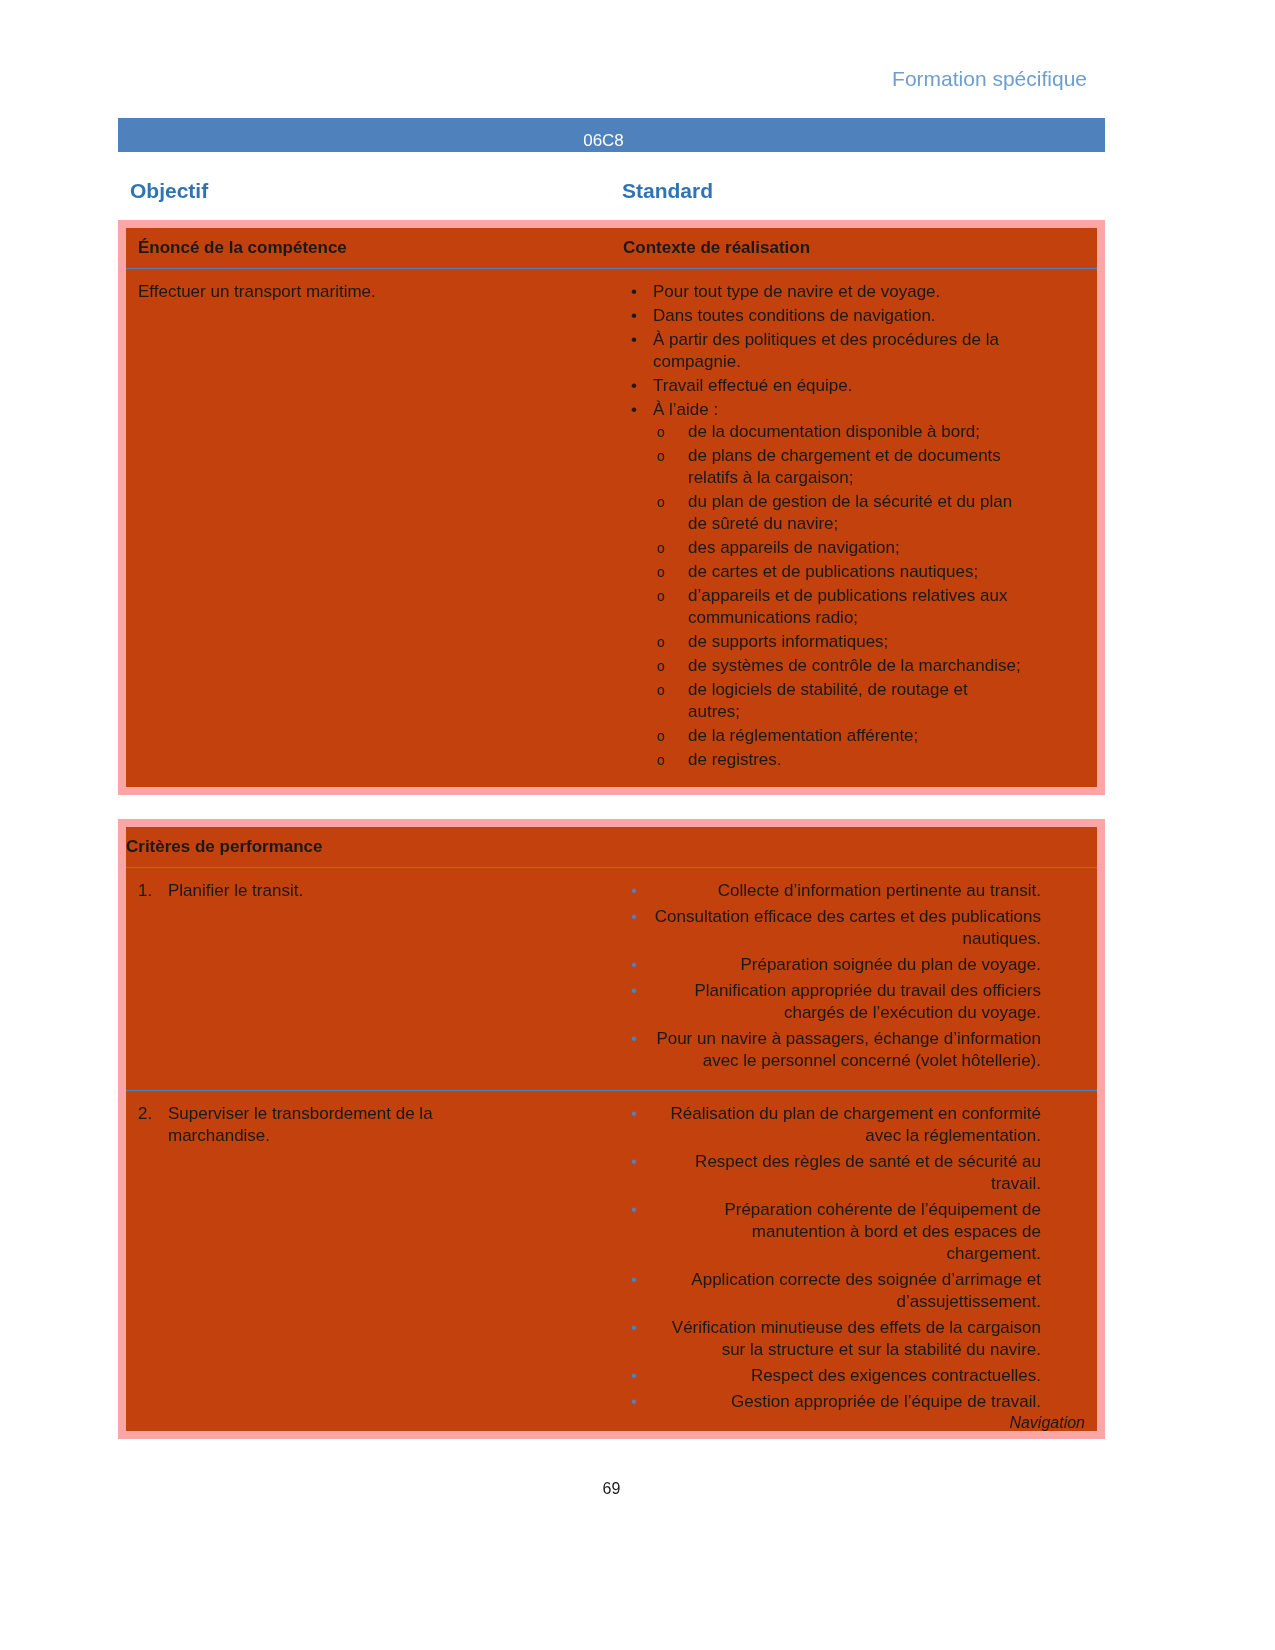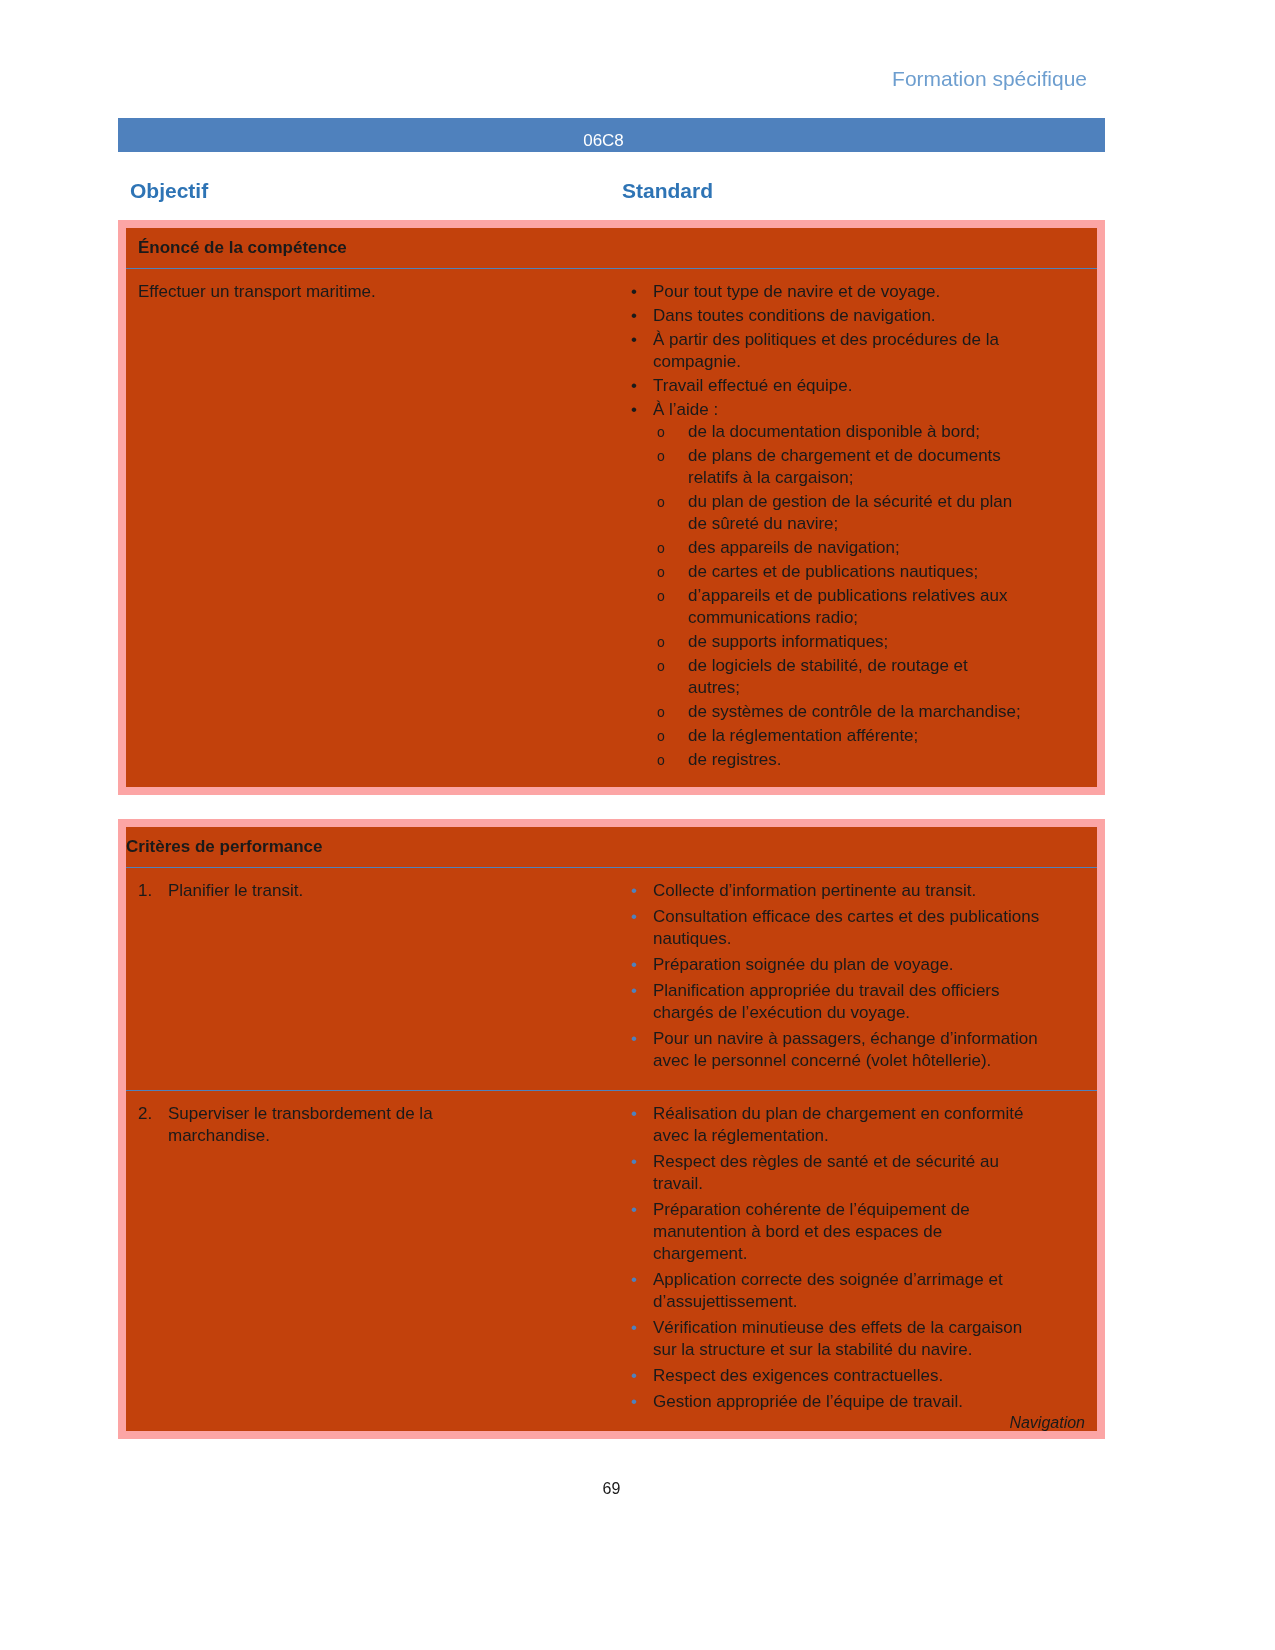--- a/index.html
+++ b/index.html
@@ -89,21 +89,21 @@
     padding-right: 15px;
     margin-bottom: 2px;
   }
   ul.bullets > li > .li-text { display: inline; }
   ul.bullets > li::before {
     content: "\2022";
     position: absolute;
     left: 8px;
     top: 0;
   }
-  ul.bullets.crit > li { padding-right: 50px; margin-bottom: 4px; }
+  ul.bullets.crit > li { padding-right: 50px; margin-bottom: 4px; text-align: right; }
   ul.bullets.crit > li::before { color: #4f81bd; }
 
   ul.sub-bullets {
     list-style: none;
     margin: 0;
     padding: 0;
   }
   ul.sub-bullets > li {
     position: relative;
     padding-left: 35px;
@@ -154,39 +154,40 @@
     </div>
 
     <div class="headings">
       <div class="h left">Objectif</div>
       <div class="h right">Standard</div>
     </div>
 
     <div class="tbl">
       <div class="tbl-row header">
         <div class="cell left">Énoncé de la compétence</div>
+        <div class="cell right">Contexte de réalisation</div>
       </div>
       <div class="tbl-row body">
         <div class="cell left">Effectuer un transport maritime.</div>
         <div class="cell right">
           <ul class="bullets">
               <li><span class="li-text">Pour tout type de navire et de voyage.</span></li>
               <li><span class="li-text">Dans toutes conditions de navigation.</span></li>
               <li><span class="li-text">À partir des politiques et des procédures de la compagnie.</span></li>
               <li><span class="li-text">Travail effectué en équipe.</span></li>
               <li><span class="li-text">À l’aide :</span><ul class="sub-bullets">
                   <li><span class="li-text">de la documentation disponible à bord;</span></li>
                   <li><span class="li-text">de plans de chargement et de documents relatifs à la cargaison;</span></li>
                   <li><span class="li-text">du plan de gestion de la sécurité et du plan de sûreté du navire;</span></li>
                   <li><span class="li-text">des appareils de navigation;</span></li>
                   <li><span class="li-text">de cartes et de publications nautiques;</span></li>
                   <li><span class="li-text">d’appareils et de publications relatives aux communications radio;</span></li>
                   <li><span class="li-text">de supports informatiques;</span></li>
+                  <li><span class="li-text">de systèmes de contrôle de la marchandise;</span></li>
                   <li><span class="li-text">de logiciels de stabilité, de routage et autres;</span></li>
-                  <li><span class="li-text">de systèmes de contrôle de la marchandise;</span></li>
                   <li><span class="li-text">de la réglementation afférente;</span></li>
                   <li><span class="li-text">de registres.</span></li>
                 </ul></li>
             </ul>
         </div>
       </div>
     </div>
 
     <div class="tbl">
       <div class="tbl-row header">

